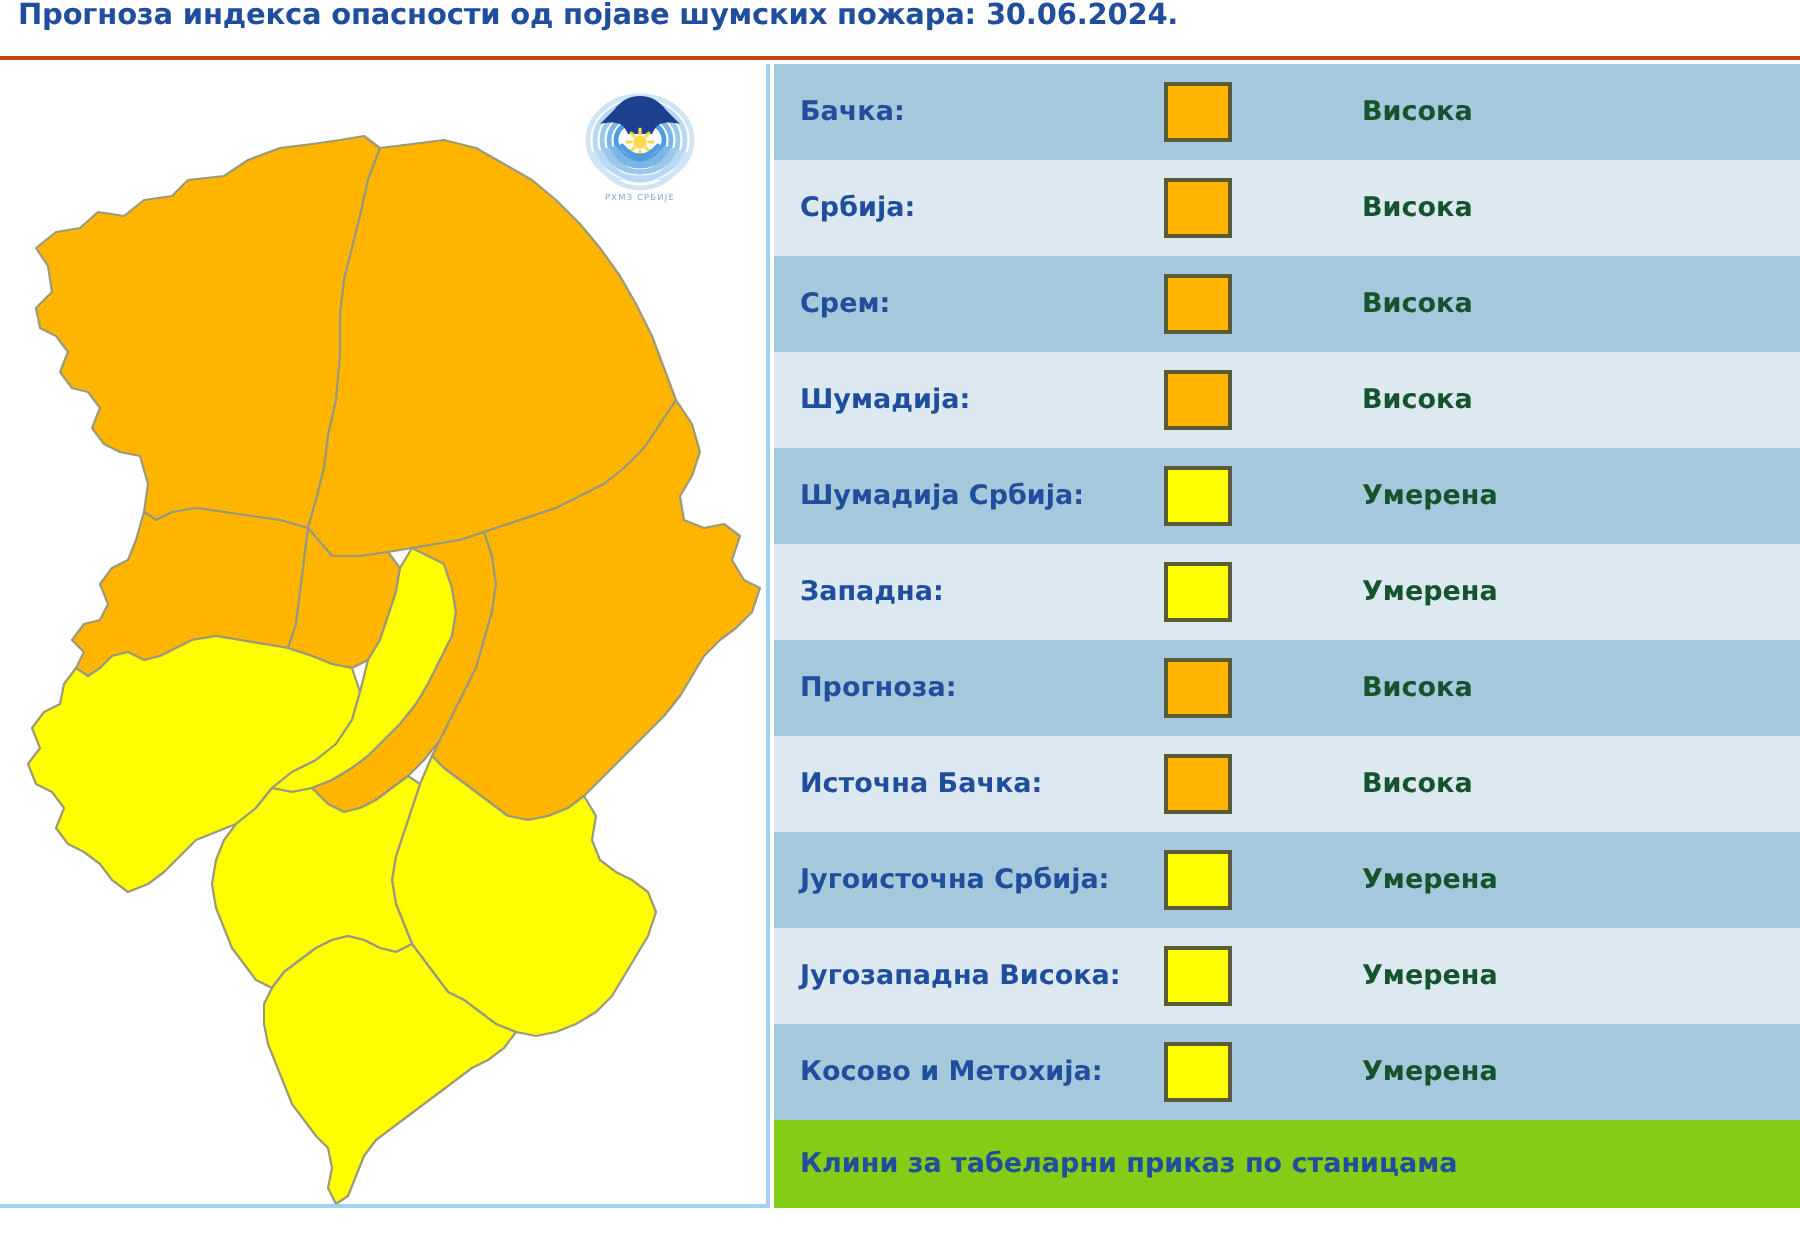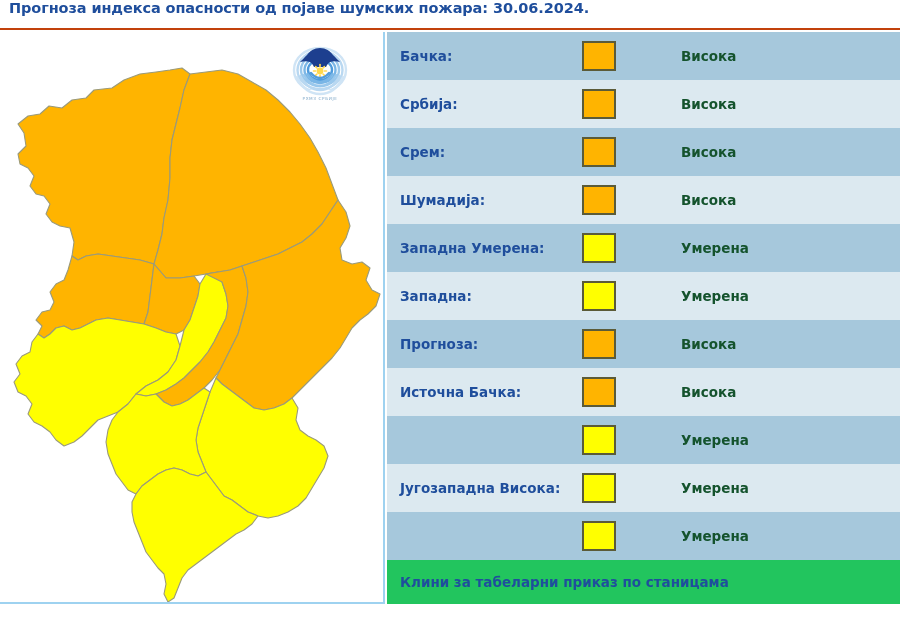--- a/index.html
+++ b/index.html
@@ -102,21 +102,21 @@
     font-size: 13.5px;
     font-weight: bold;
     color: #14532d;
     white-space: nowrap;
   }
   .footer-row {
     position: relative;
     height: 44px;
     display: flex;
     align-items: center;
-    background: #22c55e;
+    background: #84cc16;
   }
   .footer-link {
     position: absolute;
     left: 13px;
     font-size: 13.5px;
     font-weight: bold;
     color: #1f4e9c;
     white-space: nowrap;
     cursor: pointer;
   }
@@ -258,21 +258,21 @@
           <span class="row-value">Висока</span>
         </div>
         <div class="row light">
           <span class="row-label">Шумадија:</span>
           <span class="swatch-cell">
             <span class="swatch" style="background: rgb(255, 180, 0);"></span>
           </span>
           <span class="row-value">Висока</span>
         </div>
         <div class="row dark">
-          <span class="row-label">Западна Умерена:</span>
+          <span class="row-label">Шумадија Србија:</span>
           <span class="swatch-cell">
             <span class="swatch" style="background: rgb(255, 255, 0);"></span>
           </span>
           <span class="row-value">Умерена</span>
         </div>
         <div class="row light">
           <span class="row-label">Западна:</span>
           <span class="swatch-cell">
             <span class="swatch" style="background: rgb(255, 255, 0);"></span>
           </span>
@@ -286,33 +286,35 @@
           <span class="row-value">Висока</span>
         </div>
         <div class="row light">
           <span class="row-label">Источна Бачка:</span>
           <span class="swatch-cell">
             <span class="swatch" style="background: rgb(255, 180, 0);"></span>
           </span>
           <span class="row-value">Висока</span>
         </div>
         <div class="row dark">
+          <span class="row-label">Југоисточна Србија:</span>
           <span class="swatch-cell">
             <span class="swatch" style="background: rgb(255, 255, 0);"></span>
           </span>
           <span class="row-value">Умерена</span>
         </div>
         <div class="row light">
           <span class="row-label">Југозападна Висока:</span>
           <span class="swatch-cell">
             <span class="swatch" style="background: rgb(255, 255, 0);"></span>
           </span>
           <span class="row-value">Умерена</span>
         </div>
         <div class="row dark">
+          <span class="row-label">Косово и Метохија:</span>
           <span class="swatch-cell">
             <span class="swatch" style="background: rgb(255, 255, 0);"></span>
           </span>
           <span class="row-value">Умерена</span>
         </div>
       </div>
     <div class="footer-row">
       <span class="footer-link">Клини за табеларни приказ по станицама</span>
     </div>
   </div>

